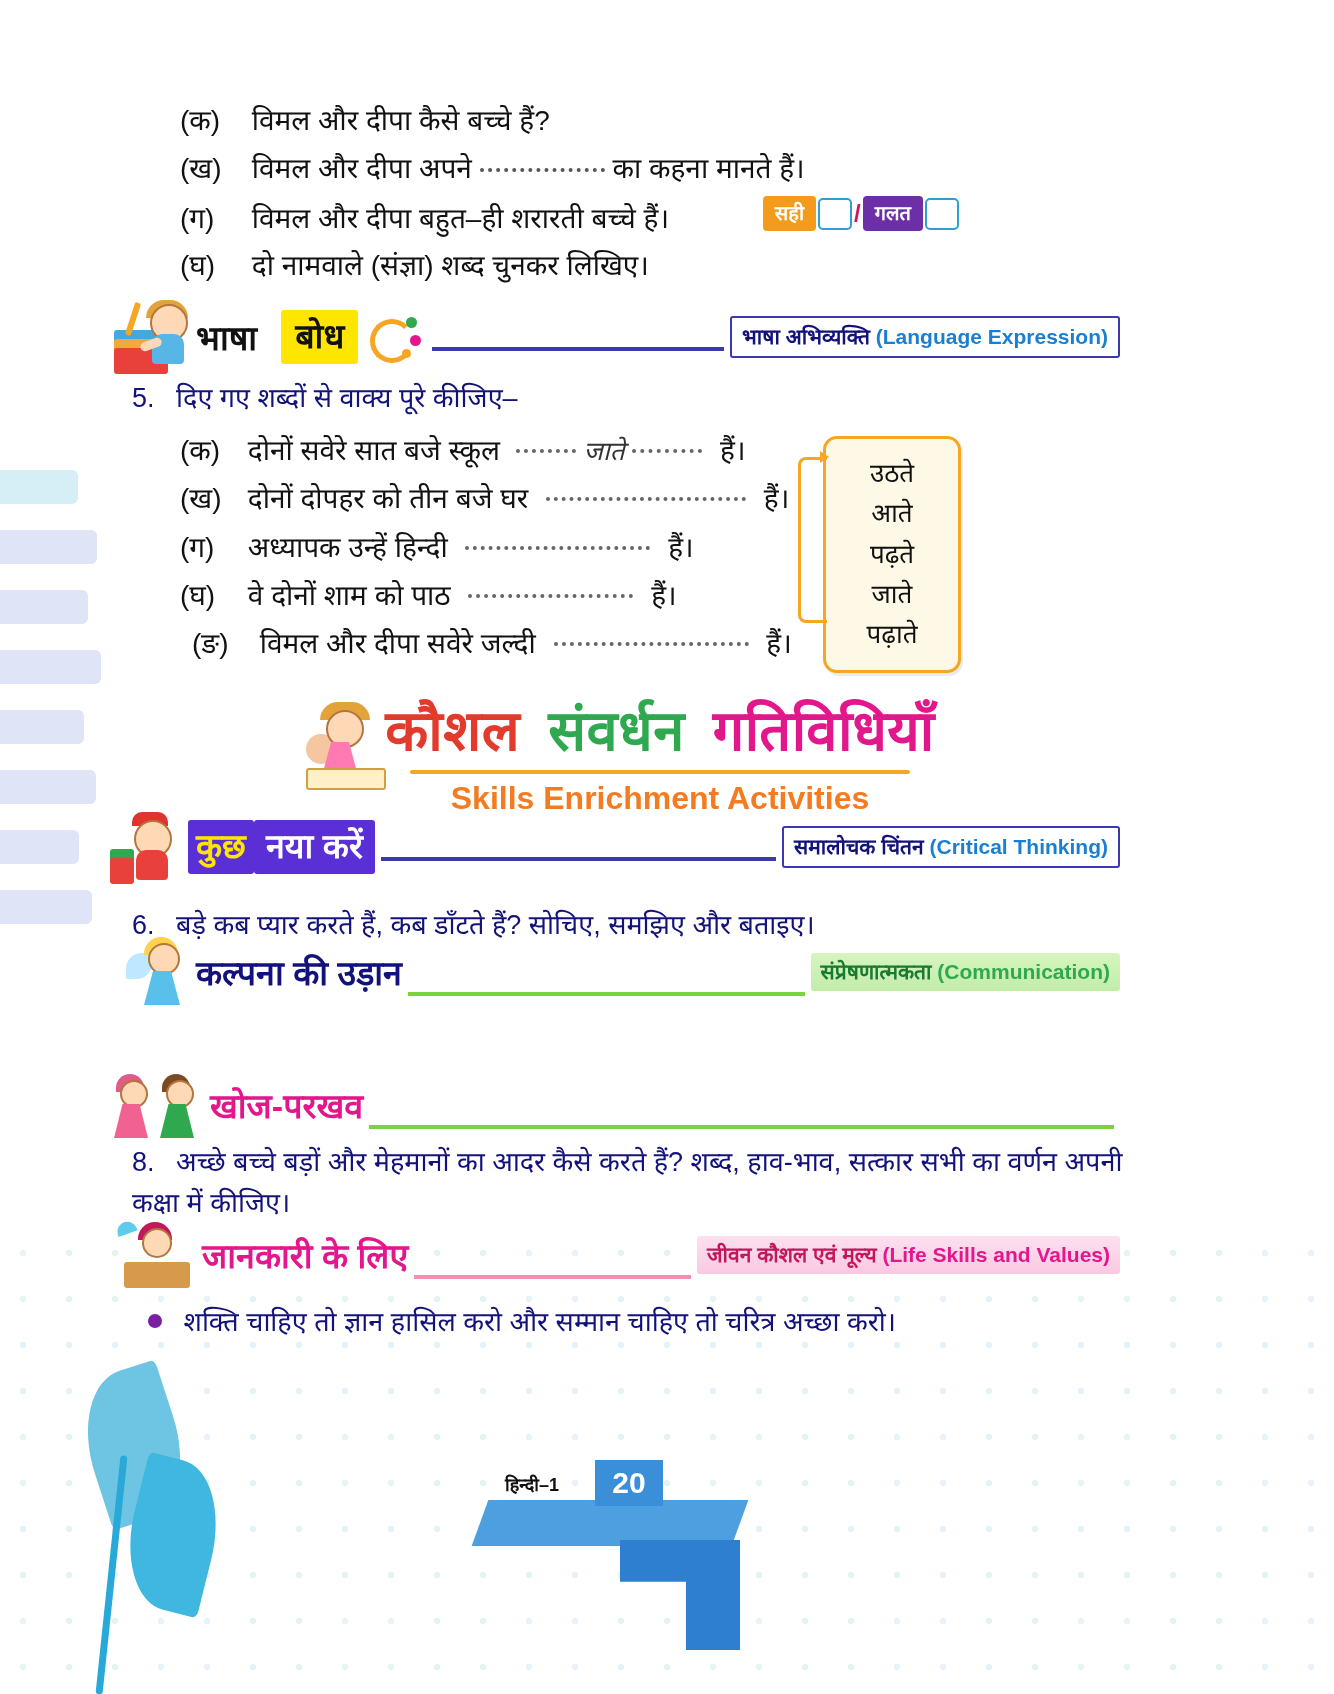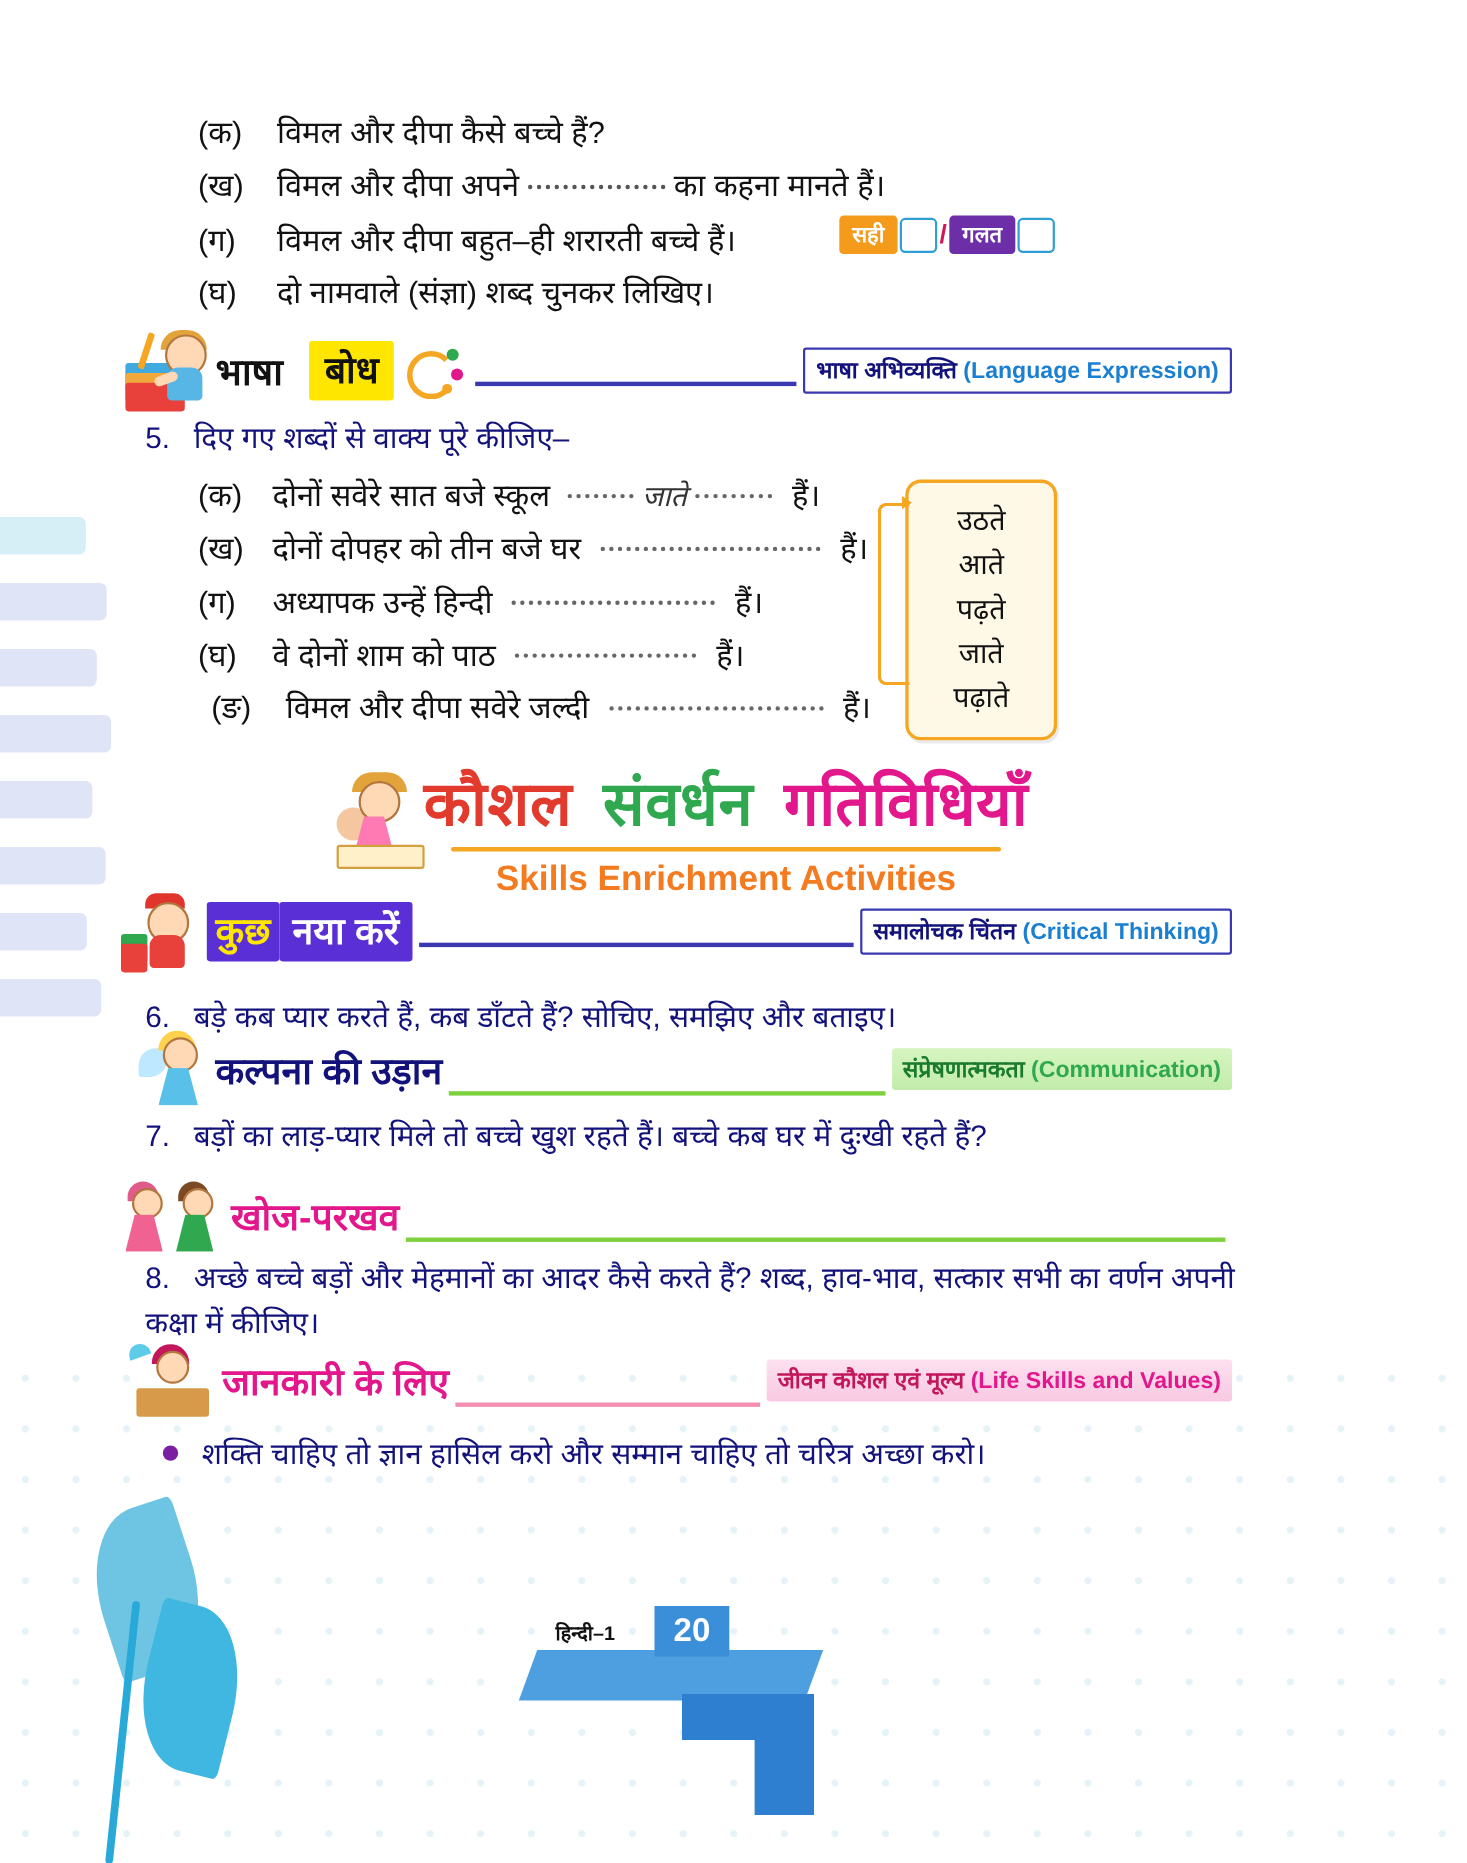--- a/index.html
+++ b/index.html
@@ -507,24 +507,20 @@
       <span class="m-dress" style="left:34px; top:36px; background:#59c0ea;"></span>
     </div>
     <span class="sec-title" style="color:#12127a;">कल्पना की उड़ान</span>
     <span class="sec-rule" style="background:#7dd13f; position:relative; top:22px;"></span>
     <span class="sec-right" style="background:linear-gradient(#d6f5c0,#c2ecaa); border-radius:3px;">
       <span style="color:#1a7a2e;">संप्रेषणात्मकता</span>
       <span style="color:#2fa84f;">(Communication)</span>
     </span>
   </div>
 
-  <div class="numitem" style="left:132px; top:1013px;">
-    <span>7.</span>
-    <span style="margin-left:14px;">बड़ों का लाड़-प्यार मिले तो बच्चे खुश रहते हैं। बच्चे कब घर में दुःखी रहते हैं?</span>
-  </div>
 
   <div class="sec" style="top:1068px;">
     <div class="mascot" style="width:100px;">
       <span class="m-hair" style="left:6px; top:6px; width:28px; background:#e05a8a;"></span>
       <span class="m-head" style="left:10px; top:12px; width:24px; height:24px;"></span>
       <span class="m-dress" style="left:4px; top:36px; width:34px; background:#f06292;"></span>
       <span class="m-hair" style="left:52px; top:6px; width:28px; background:#7b4a22;"></span>
       <span class="m-head" style="left:56px; top:12px; width:24px; height:24px;"></span>
       <span class="m-dress" style="left:50px; top:36px; width:34px; background:#2fa84f;"></span>
     </div>

